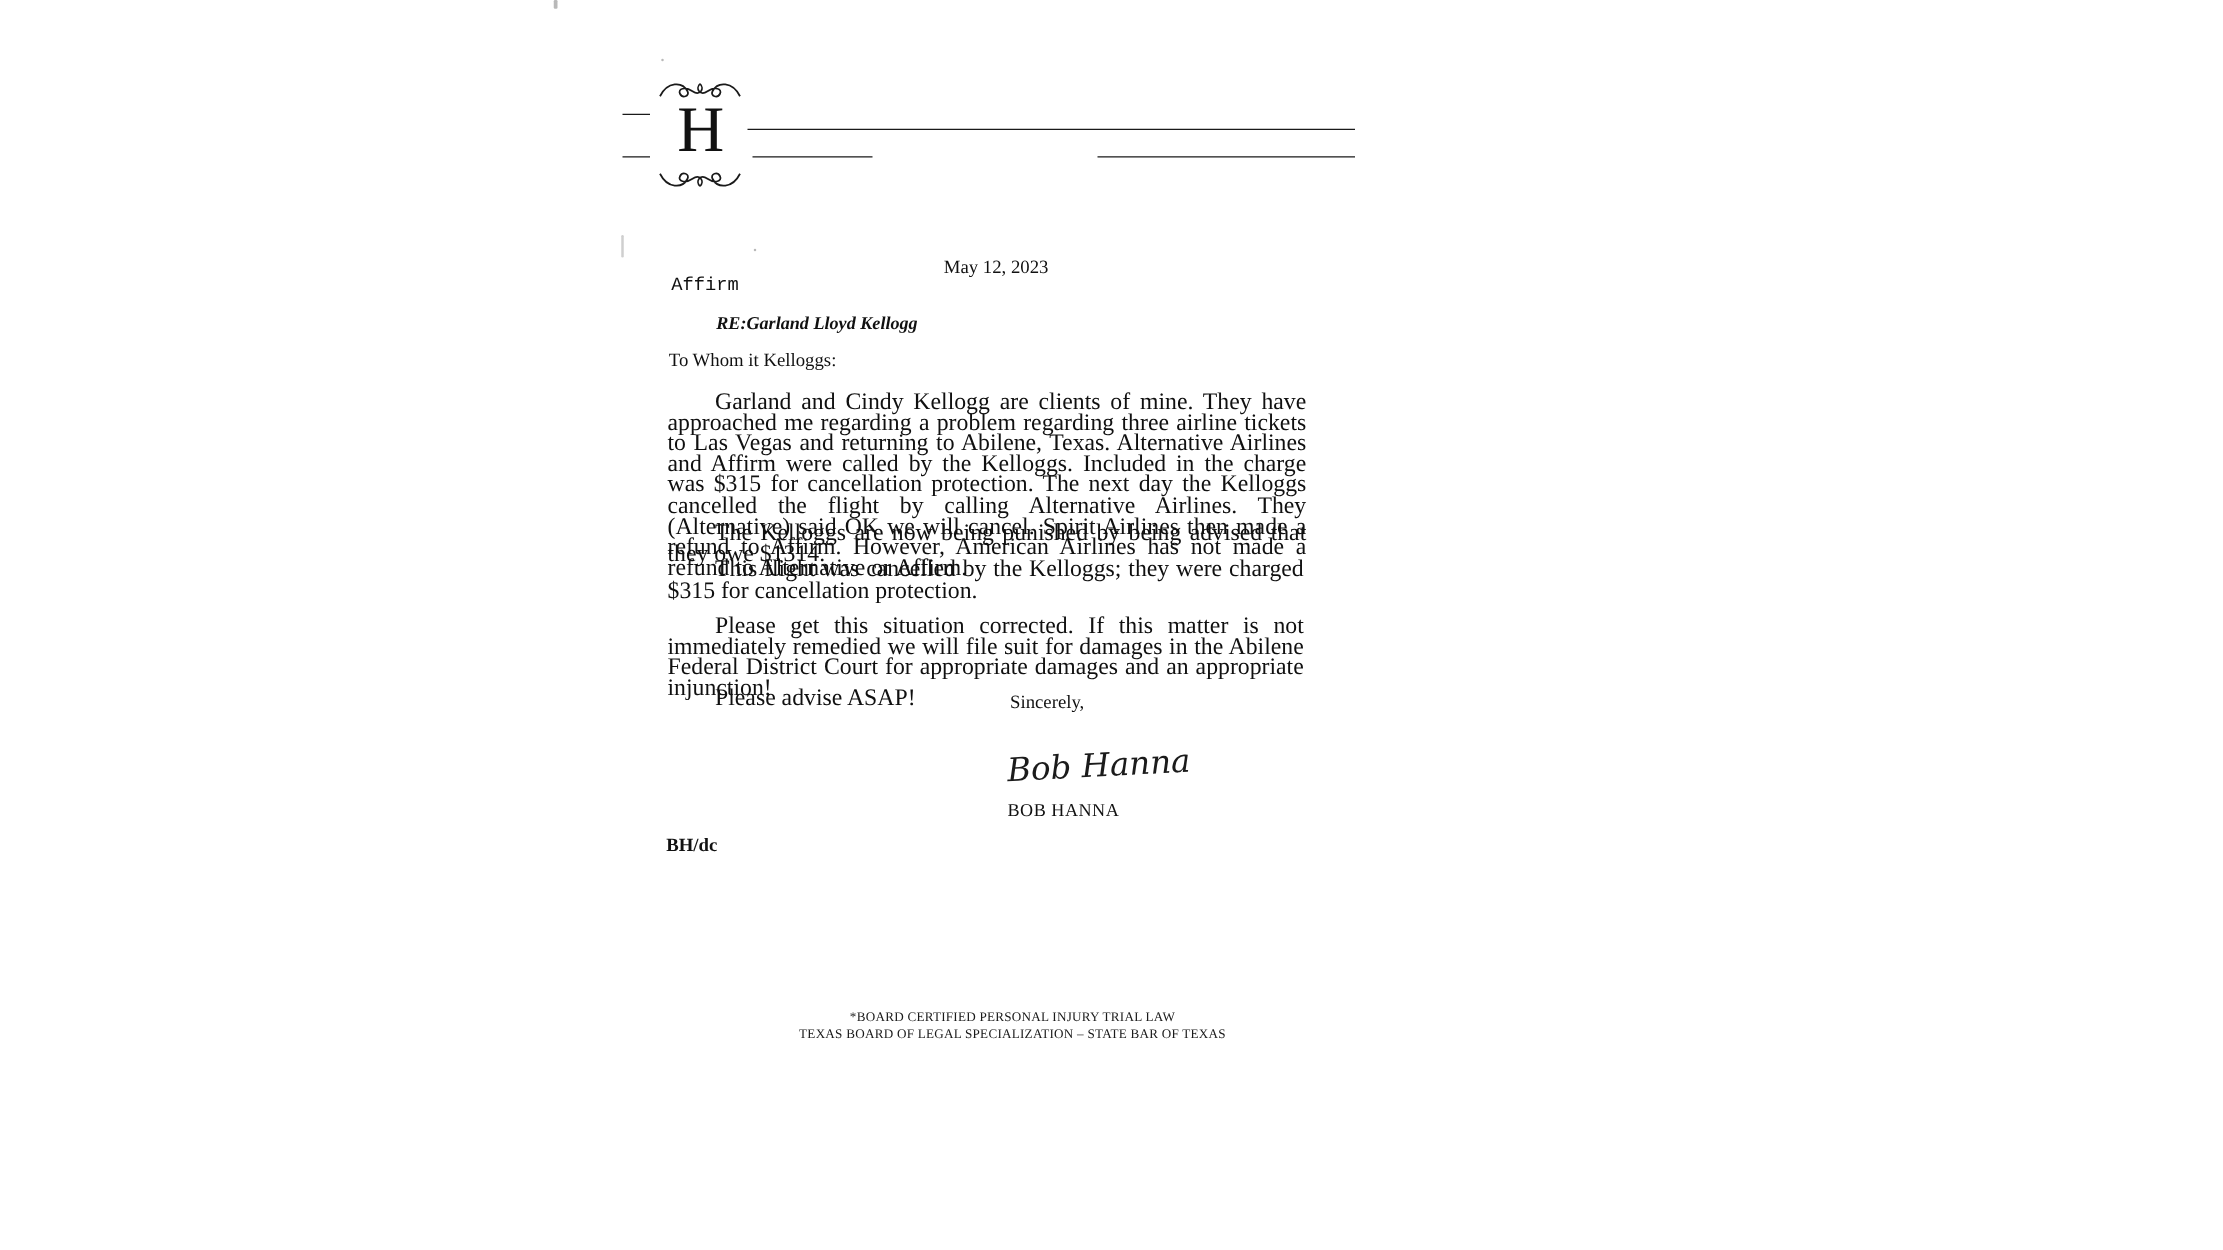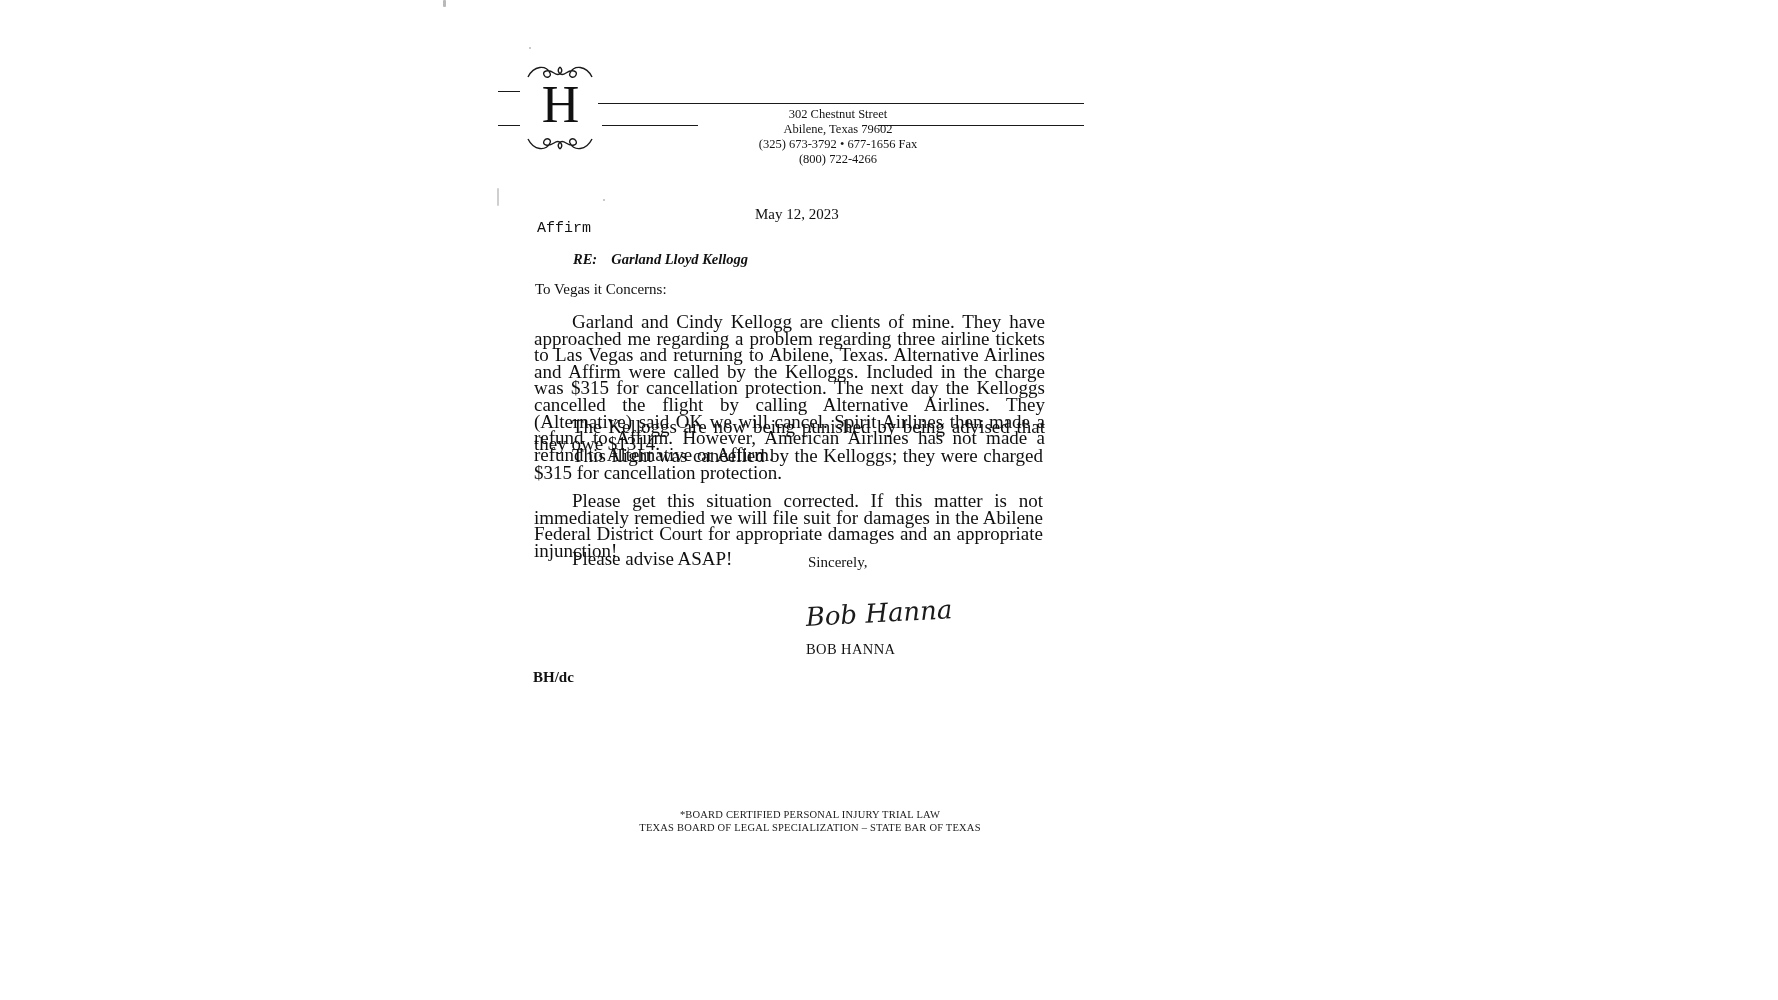--- a/index.html
+++ b/index.html
@@ -148,21 +148,20 @@
     position: absolute;
     left: 573px;
     top: 251px;
     font-size: 14.5px;
     font-weight: bold;
     font-style: italic;
   }
   .re-line .re-label {
     font-style: italic;
     font-weight: bold;
-    margin-right: 14px;
   }
   .salutation {
     position: absolute;
     left: 535px;
     top: 281px;
     font-size: 15px;
   }
 
   .para {
     position: absolute;
@@ -255,37 +254,31 @@
       </div>
     </div>
 
     <div class="rule-left-1"></div>
     <div class="rule-left-2"></div>
     <div class="rule-left-mid"></div>
     <div class="rule-right-short"></div>
     <div class="rule-main"></div>
 
 
-    <div class="address-block">
-      <div>302 Chestnut Street</div>
-      <div>Abilene, Texas 79602</div>
-      <div>(325) 673-3792 • 677-1656 Fax</div>
-      <div>(800) 722-4266</div>
-    </div>
   </div>
 
   <div class="date-line">May 12, 2023</div>
 
   <div class="addressee">Affirm</div>
 
   <div class="re-line">
     <span class="re-label">RE:</span><span>Garland Lloyd Kellogg</span>
   </div>
 
-  <div class="salutation">To Vegas it Concerns:</div>
+  <div class="salutation">To Whom it Kelloggs:</div>
 
   <div class="para p1">
     <p><span class="indent"></span><span>Garland and Cindy Kellogg are clients of mine.  They have approached me regarding a problem regarding three airline tickets to Las Vegas and returning to Abilene, Texas.  Alternative Airlines and Affirm were called by the Kelloggs.  Included in the charge was $315 for cancellation protection.  The next day the Kelloggs cancelled the flight by calling Alternative Airlines.  They (Alternative) said OK we will cancel.  Spirit Airlines then made a refund to Affirm.  However, American Airlines has not made a refund to Alternative or Affirm.</span></p>
   </div>
 
   <div class="para p2">
     <p><span class="indent"></span><span>The Kelloggs are now being punished by being advised that they owe $1314.</span></p>
   </div>
 
   <div class="para p3">

